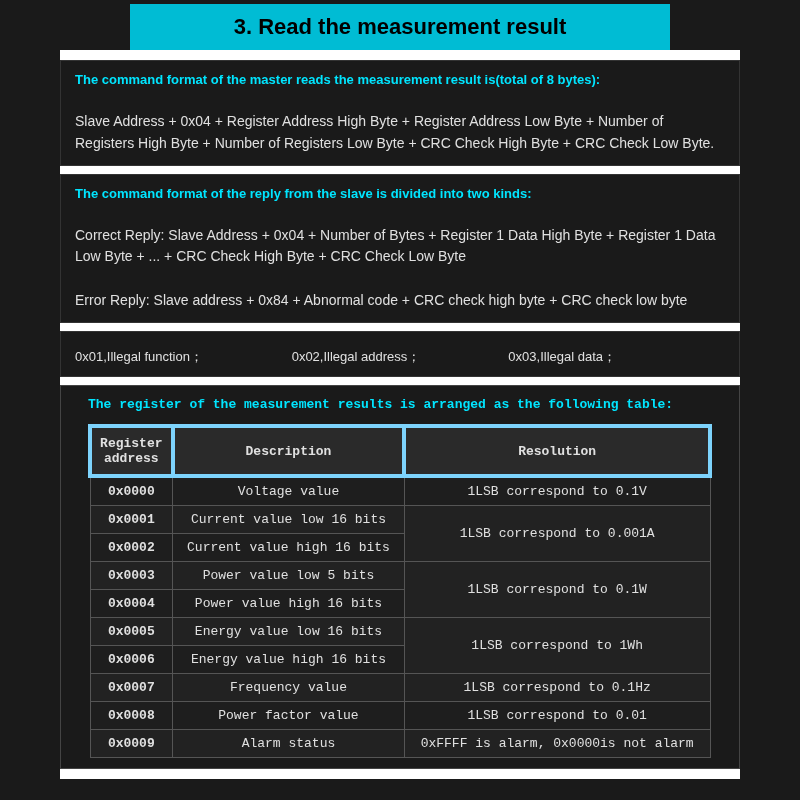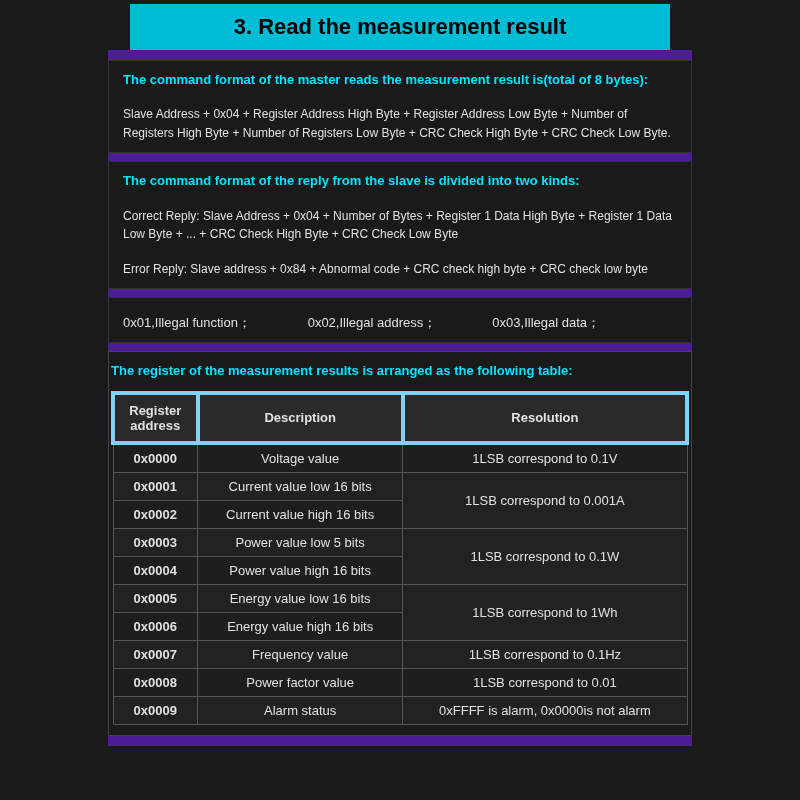--- a/index.html
+++ b/index.html
@@ -28,22 +28,22 @@
       margin-top: 4px;
     }
 
     .title-bar-text {
       color: #000;
       font-size: 22px;
       font-weight: bold;
     }
 
     .content-area {
-      width: 584px;
-      background: #4c1d95;
+      width: 680px;
+      background: #ffffff;
       padding: 10px 0;
       display: flex;
       flex-direction: column;
       gap: 8px;
     }
 
     .section-box {
       background: #1a1a1a;
       border: 1px solid #333;
       padding: 10px 14px;
@@ -51,38 +51,39 @@
 
     .cyan-bold {
       color: #00e5ff;
       font-weight: bold;
       font-size: 13px;
       line-height: 1.4;
     }
 
     .white-text {
       color: #e0e0e0;
-      font-size: 12px;
+      font-size: 14px;
       line-height: 1.55;
-      margin-top: 16px;
+      margin-top: 22px;
     }
 
     .abnormal-codes {
       color: #e0e0e0;
       font-size: 13px;
       margin-top: 6px;
       display: grid;
       grid-template-columns: 1fr 1fr 1fr;
       gap: 2px 0;
     }
 
     .table-section {
       background: #1a1a1a;
       border: 1px solid #444;
-      padding: 10px 2px;
+      padding: 10px 27px;
+      font-family: Liberation Mono, monospace;
     }
 
     .table-intro {
       color: #00e5ff;
       font-weight: bold;
       font-size: 13px;
       margin-bottom: 10px;
       line-height: 1.4;
     }
 

